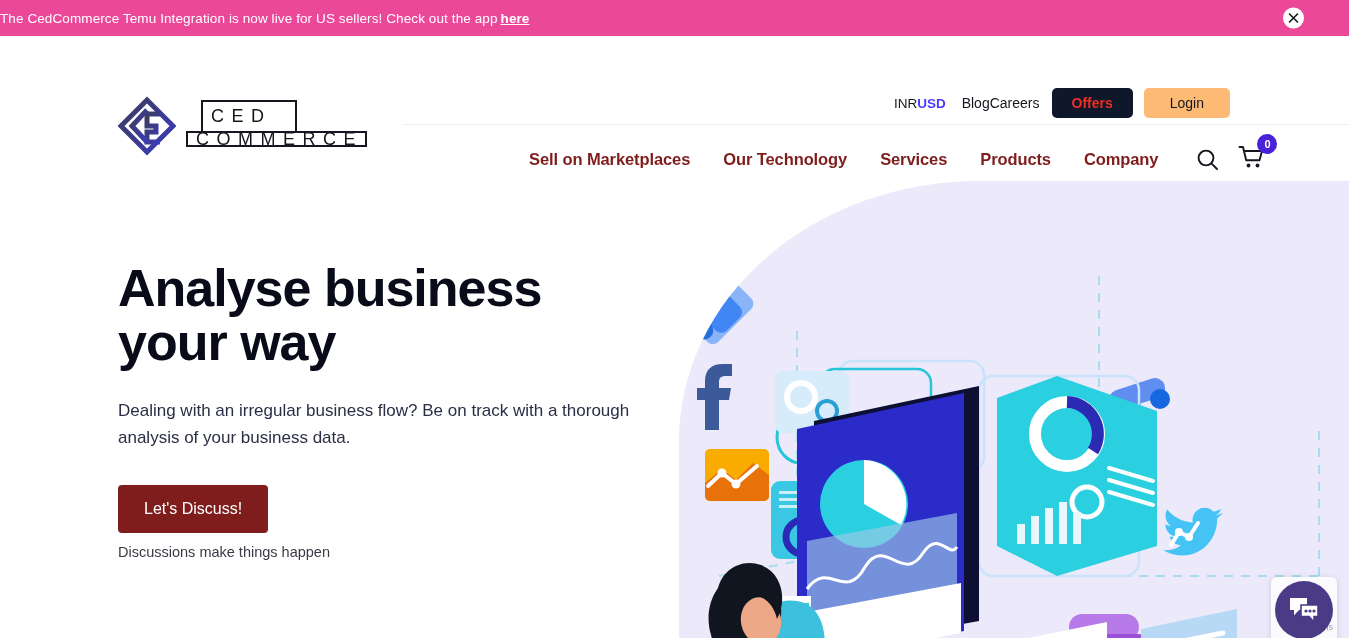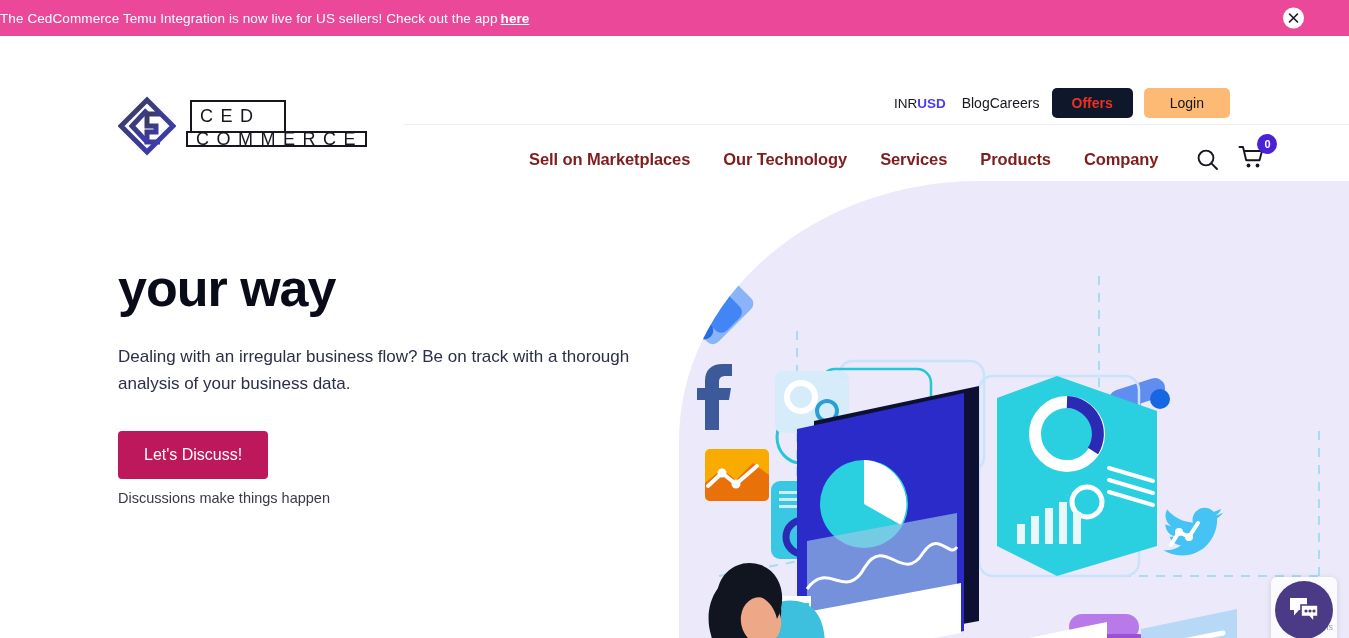--- a/index.html
+++ b/index.html
@@ -73,21 +73,21 @@
     border: 2px solid #16161f;
     display: flex;
     align-items: center;
     font-size: 18px;
     letter-spacing: 7.5px;
     color: #16161f;
     font-family: "Liberation Sans", sans-serif;
     font-weight: 400;
     padding-left: 8px;
   }
-  .logo-box-ced { left: 4px; top: 2px; width: 96px; height: 33px; }
+  .logo-box-ced { left: 15px; top: 2px; width: 96px; height: 33px; }
   .logo-box-com { left: 0; top: 33px; width: 181px; height: 16px; }
 
   
   .util-nav {
     position: absolute;
     right: 119px;
     top: 52px;
     display: flex;
     align-items: center;
     gap: 0px;
@@ -200,21 +200,21 @@
     margin-bottom: 28px;
   }
   .hero-sub {
     font-size: 17px;
     line-height: 27px;
     color: #2b2f45;
     max-width: 545px;
     margin-bottom: 34px;
   }
   .btn-discuss {
-    background: #be185d;
+    background: #7f1d1d;
     color: #ffffff;
     font-size: 16px;
     border: none;
     border-radius: 4px;
     padding: 15px 26px;
     cursor: pointer;
     font-family: "Liberation Sans", sans-serif;
     display: inline-block;
   }
   .hero-note {
@@ -493,20 +493,21 @@
         <ellipse cx="62" cy="60" rx="20" ry="24" fill="#eda887" transform="rotate(-12 62 60)"></ellipse>
         <path d="M18 40 C 16 12, 40 -4, 62 4 C 84 12, 88 40, 78 58 C 74 40, 60 30, 40 34 C 28 36, 22 40, 18 40 Z" fill="#10151f"></path>
         <path d="M60 150 C 46 166, 40 196, 44 226 L 88 232 C 92 198, 100 172, 116 152 Z" fill="#4b4f8c"></path>
         <path d="M46 226 L 52 258 L 86 258 L 88 232 Z" fill="#3a3e78"></path>
       </g>
     </svg>
   </div>
 
   <div class="hero-left">
     <div class="hero-title">
+      <div>Analyse business</div>
       <div>your way</div>
     </div>
     <div class="hero-sub">Dealing with an irregular business flow? Be on track with a thorough analysis of your business data.</div>
     <button class="btn-discuss">Let's Discuss!</button>
     <div class="hero-note">Discussions make things happen</div>
   </div>
 
   <div class="chat-widget">
     <span class="chat-ghost-text">ms</span>
     <div class="chat-bubble-btn">

